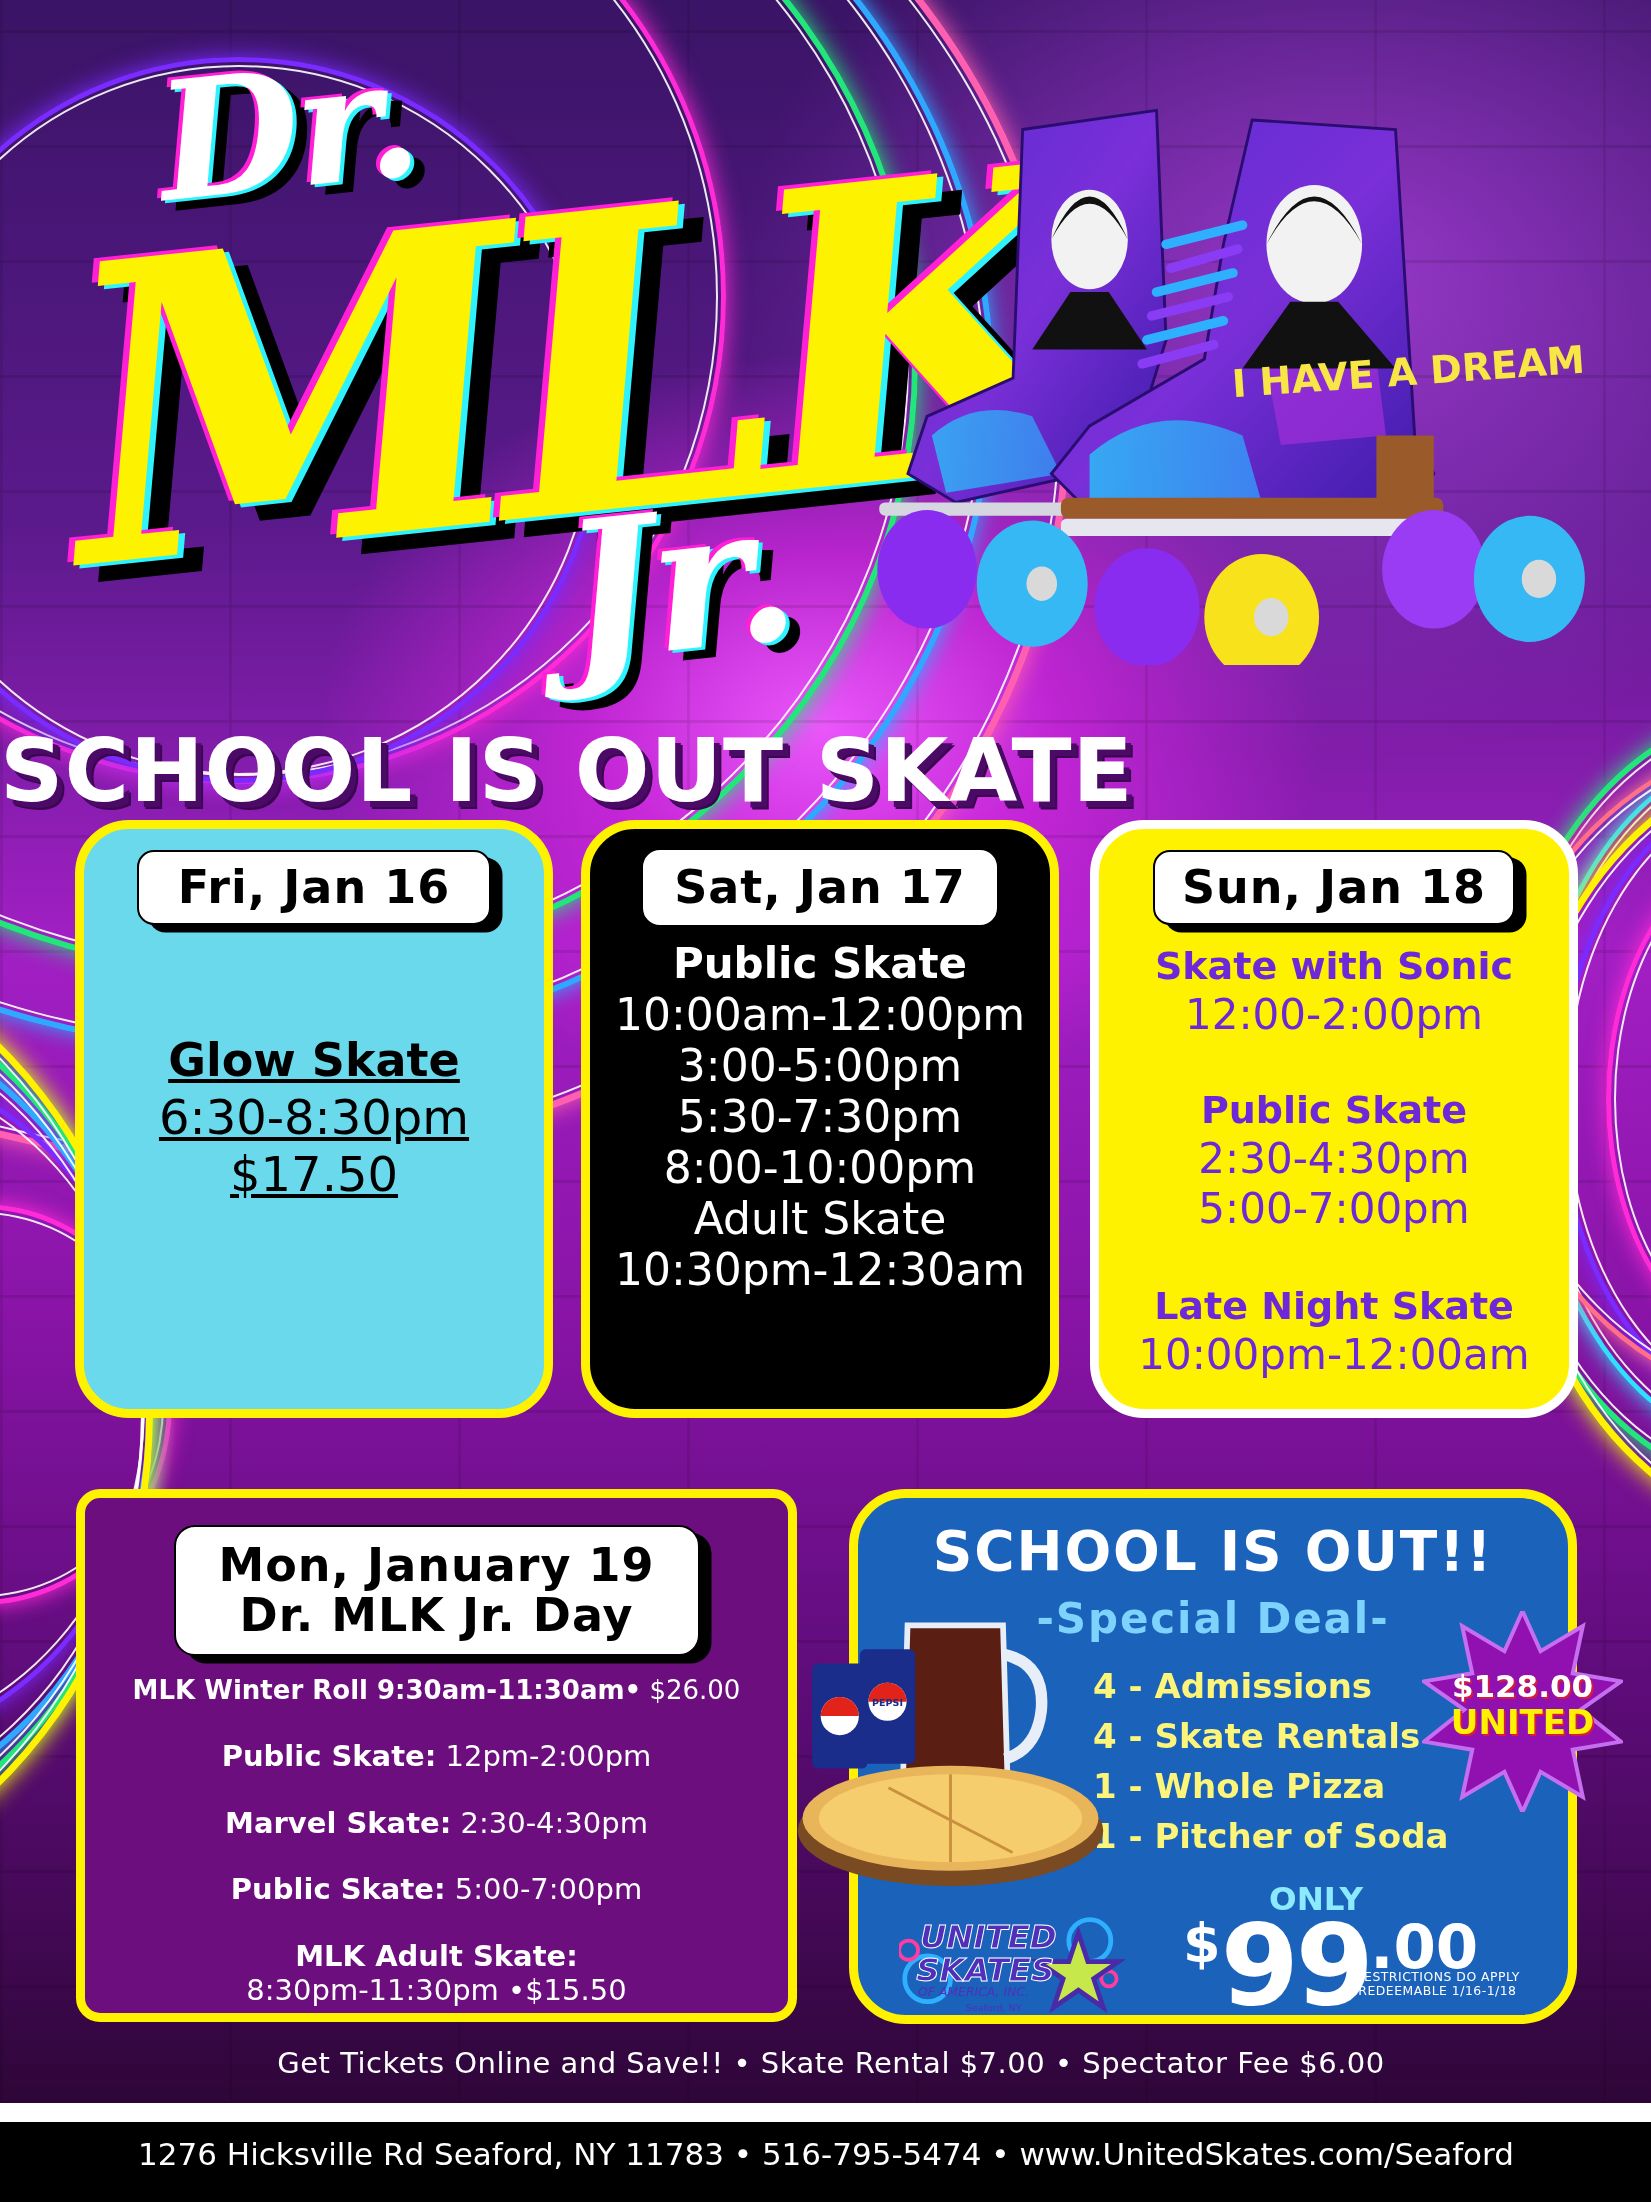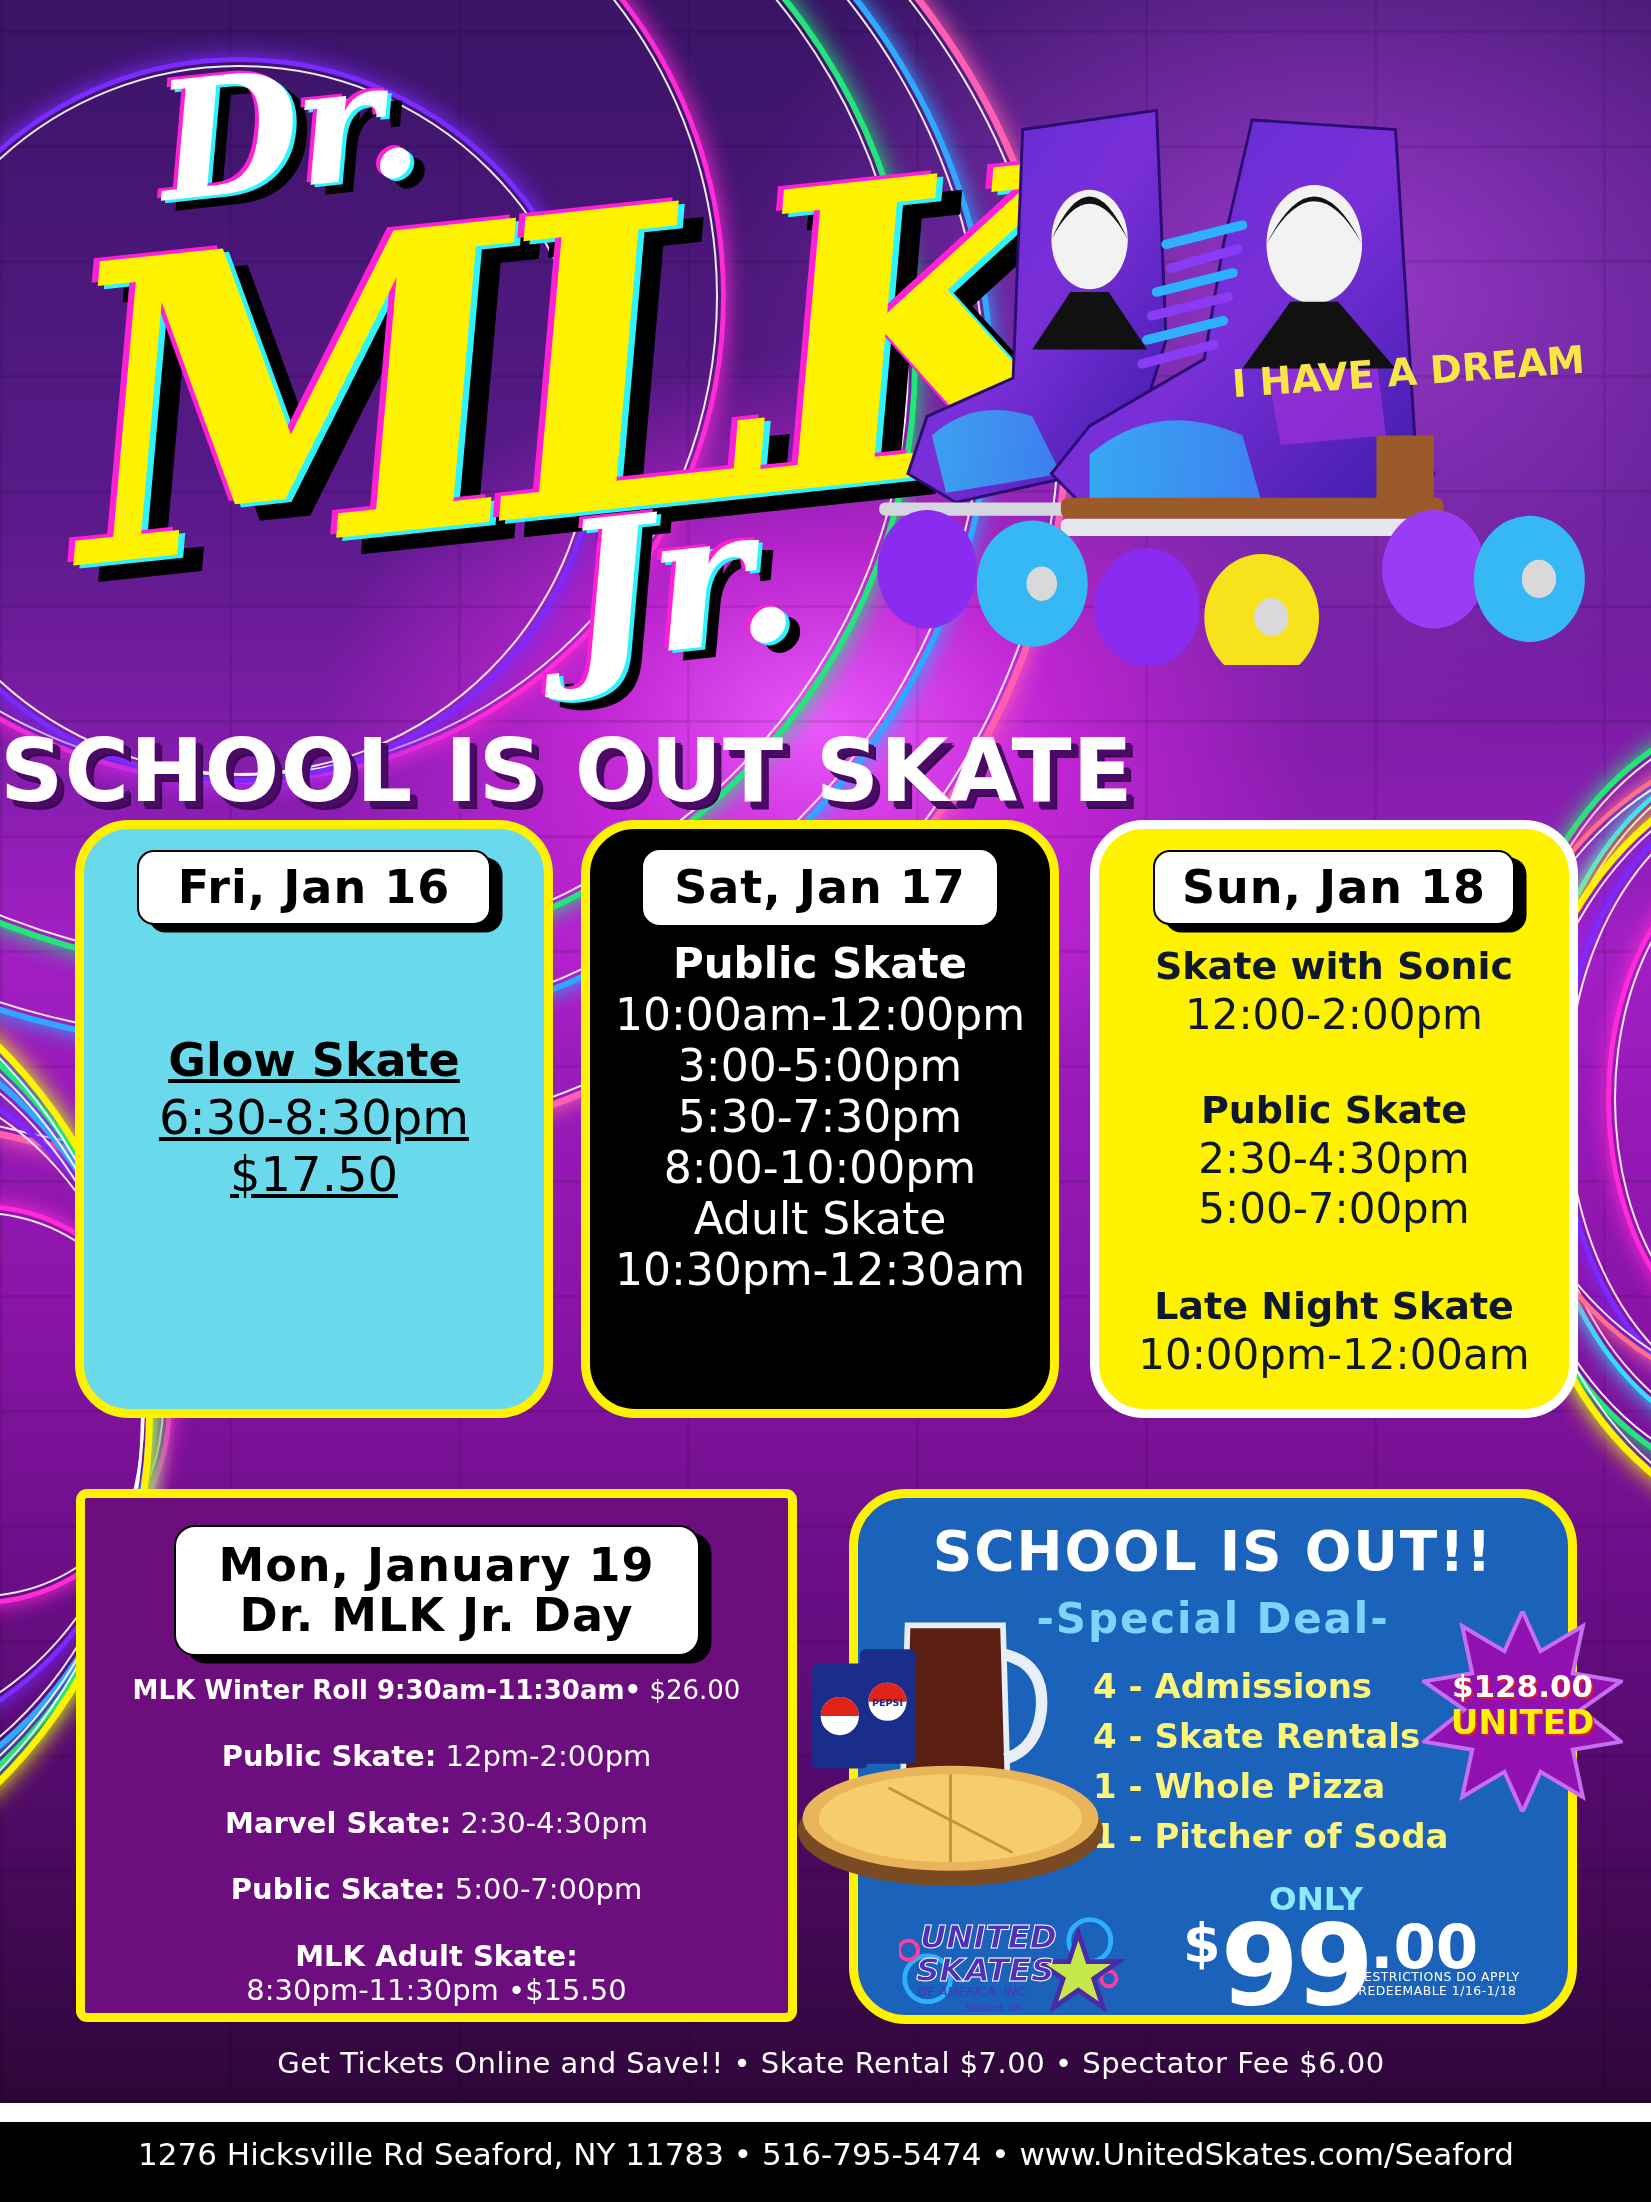--- a/index.html
+++ b/index.html
@@ -73,35 +73,35 @@
   }
   .card.sat .date-pill { border-color: #fff; box-shadow: none; }
   .card .body { margin-top: 9.6px; }
   .card .bold { font-weight: bold; font-size: 42px; line-height: 50px; }
   .card .reg { font-weight: normal; font-size: 42px; line-height: 50px; }
   .card.fri .body { margin-top: 107px; color: #000; text-decoration: underline; }
   .card.fri .bold { font-size: 46px; line-height: 57px; }
   .card.fri .reg { font-size: 48px; line-height: 57px; }
   .card.sat .body { color: #fff; margin-top: 13.4px; }
   .card.sat .reg { font-size: 44px; line-height: 51px; }
-  .card.sun .body { color: #0f172a; margin-top: 17px; }
+  .card.sun .body { color: #6d28d9; margin-top: 17px; }
   .card.sun .gap { height: 46px; }
   .card.sun .gap2 { height: 48px; }
   .card.sun .bold { font-size: 38px; line-height: 48px; }
 
   .admission {
     position: absolute; left: 0; top: 1440px; width: 1652px; text-align: center;
     color: #fff; font-weight: bold; font-size: 32.5px; letter-spacing: 2.9px;
     text-shadow: 2.9px 2.9px 0 #4a0a66;
   }
 
   
   .card.mon {
     left: 76px; top: 1489px; width: 721px; height: 533px; background: #6d0e7e;
-    border-color: #fff200; border-radius: 11px;
+    border-color: #fff200; border-radius: 24px;
   }
   .mon .date-pill {
     font-size: 46px; line-height: 50px; padding: 13.4px 29px; min-width: 526px; margin-top: 27px;
     border-radius: 21px;
   }
   .mon .rows { color: #fff; margin-top: 17px; }
   .mon .row { font-size: 29px; line-height: 34px; margin-bottom: 32.5px; }
   .mon .row b { font-weight: bold; }
   .mon .row.first { font-size: 26px; }
   .mon .row.last { margin-bottom: 0; }

